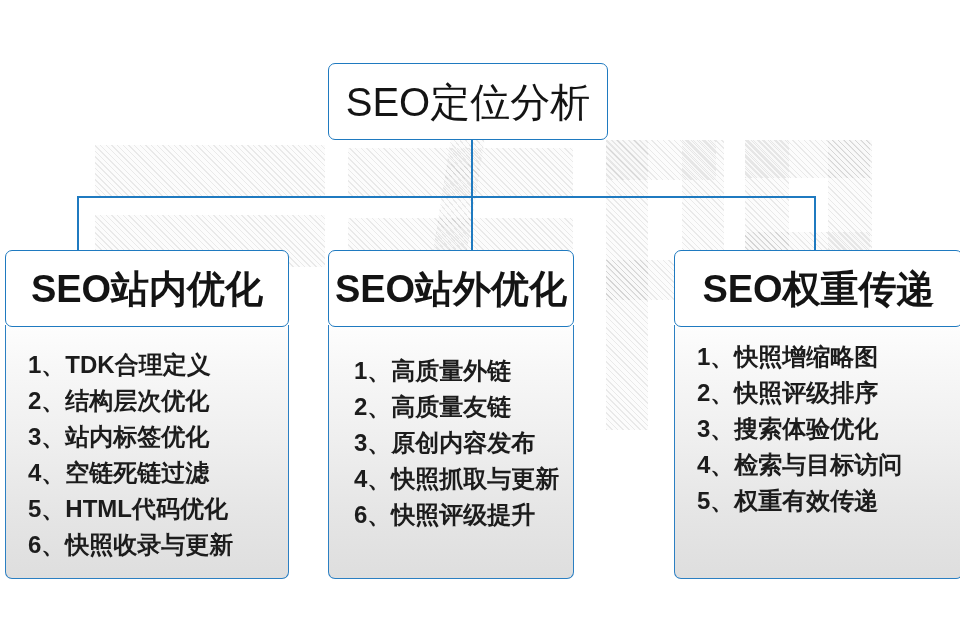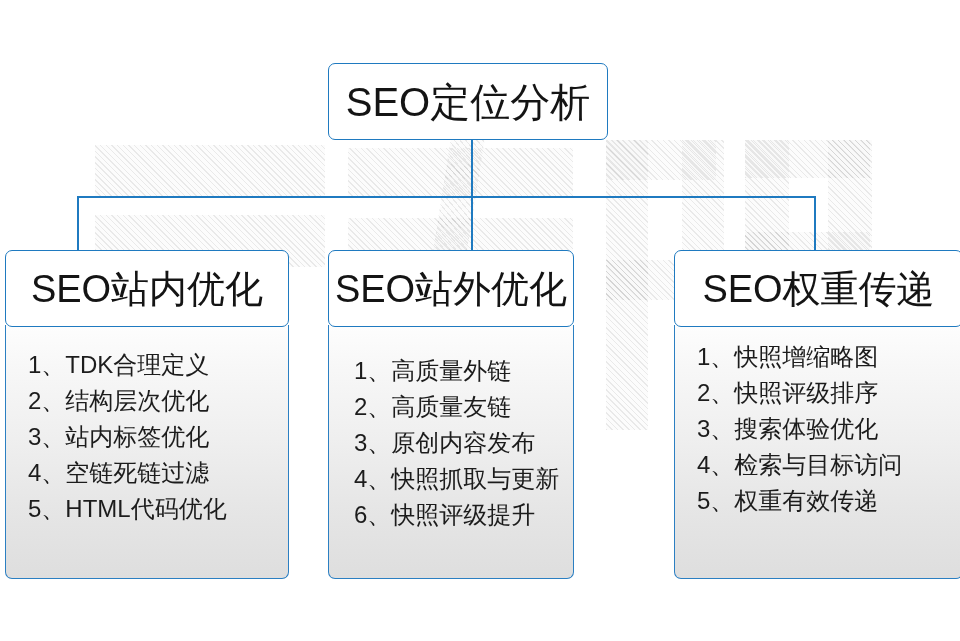--- a/index.html
+++ b/index.html
@@ -71,20 +71,21 @@
     line-height: 1;
     color: #141414;
     letter-spacing: 0px;
     white-space: nowrap;
   }
 
   
   .column {
     position: absolute;
     z-index: 2;
+    font-weight: bold;
   }
   .col-header {
     box-sizing: border-box;
     border: 1.6px solid #1f7ac0;
     border-radius: 7px;
     background: #ffffff;
     height: 77px;
     display: flex;
     align-items: center;
     justify-content: center;
@@ -171,20 +172,21 @@
     <div class="col-header">
       <span class="col-header-text">SEO站内优化</span>
     </div>
     <div class="col-body">
       <ul class="col-list">
         <li>1、TDK合理定义</li>
         <li>2、结构层次优化</li>
         <li>3、站内标签优化</li>
         <li>4、空链死链过滤</li>
         <li>5、HTML代码优化</li>
+        <li>6、快照收录与更新</li>
       </ul>
     </div>
   </div>
 
   <div class="column" id="col-1">
     <div class="col-header">
       <span class="col-header-text">SEO站外优化</span>
     </div>
     <div class="col-body">
       <ul class="col-list">

